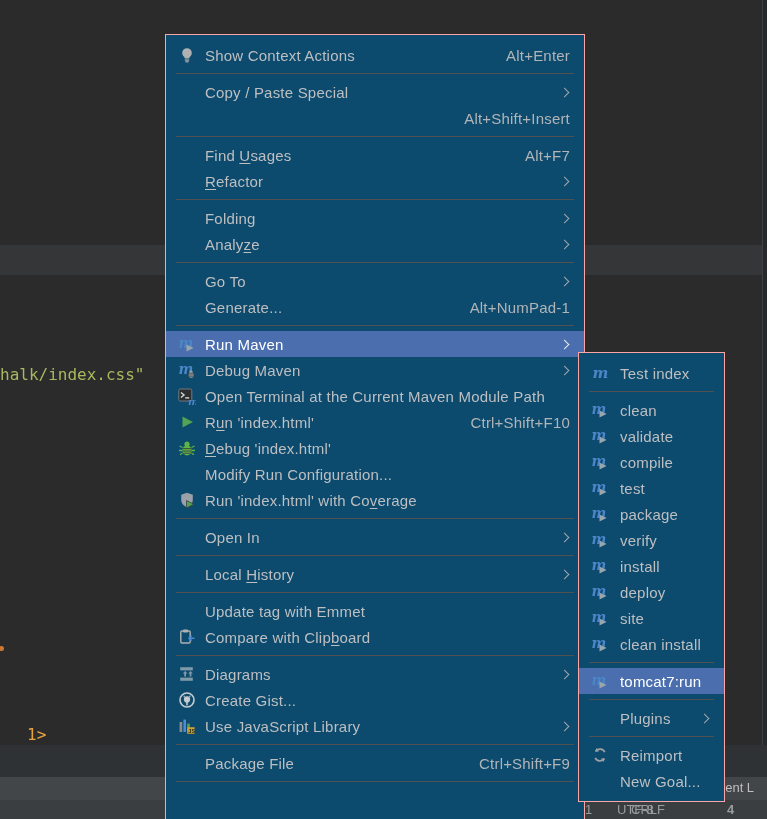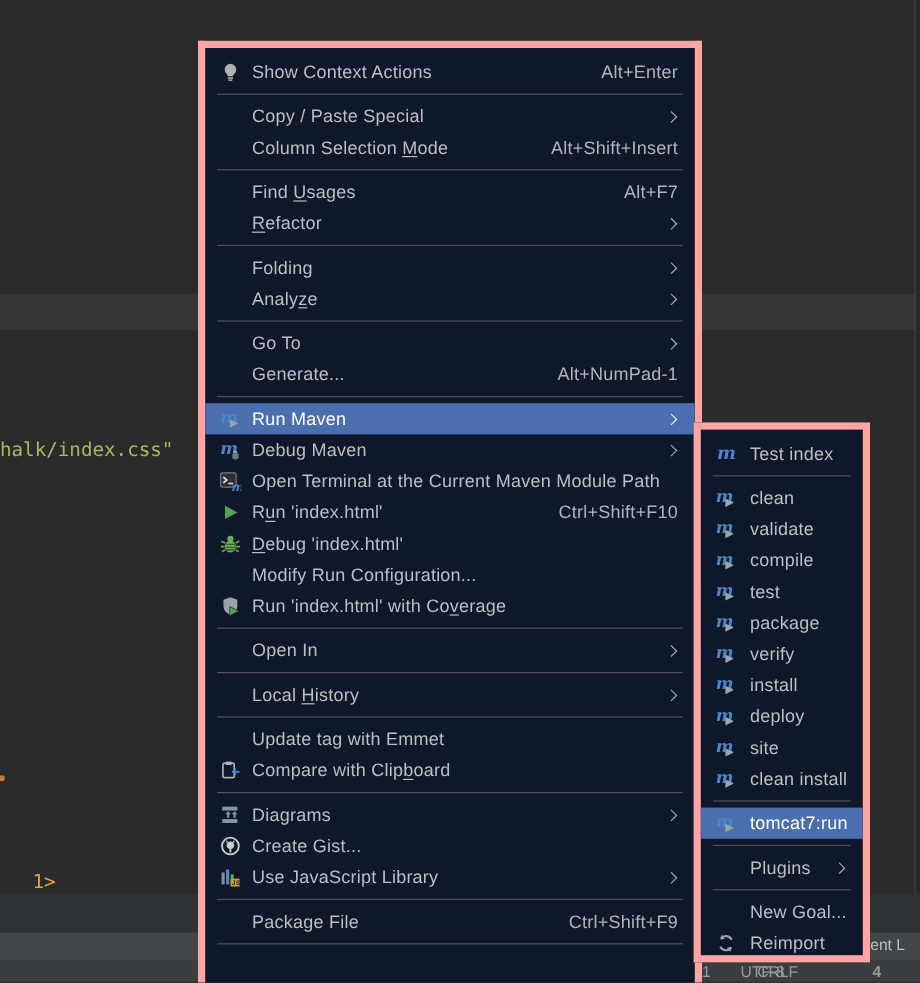--- a/index.html
+++ b/index.html
@@ -23,21 +23,21 @@
   .band-b .ellipsis{position:absolute;left:686px;top:4px;font-size:13px;color:#B4B7B9;}
   .band-b .vsep{position:absolute;left:703px;top:0;width:1px;height:23px;background:#2E3133;}
   .band-b .event-log{position:absolute;left:710px;top:3px;font-size:13px;color:#BDBFC1;}
   .band-c span{position:absolute;top:2px;}
   .sb-line{left:585px;}
   .sb-crlf{left:631px;}
   .sb-enc{left:617px;}
   .sb-indent{left:727px;font-weight:bold;}
 
   
-  .menu{position:absolute;background:#0f172a;border:6px solid #fca5a5;box-sizing:border-box;
+  .menu{position:absolute;background:#0c4a6e;border:1px solid #fca5a5;box-sizing:border-box;
         z-index:2;padding-top:7px;font-size:15px;color:#BDBFC1;letter-spacing:0.2px;}
   .menu-main{left:165px;top:34px;width:420px;height:785px;border-bottom:none;overflow:hidden;}
   .menu-sub{left:578px;top:352px;width:147px;height:450px;z-index:3;padding-bottom:7px;}
 
   .mi{height:26px;display:flex;align-items:center;padding:0 14px 0 12px;white-space:nowrap;}
   .mi.sel{background:#4B6EAF;color:#FFFFFF;}
   .ic{flex:none;width:18px;height:18px;margin-right:9px;display:inline-flex;
       align-items:center;justify-content:center;}
   .menu-sub .ic{margin-right:11px;}
   .lb{flex:none;}
@@ -87,21 +87,20 @@
         <span class="sc">Alt+Enter</span>
       </div>
       <div class="sep"></div>
       <div class="mi">
         <span class="ic"></span>
         <span class="lb">Copy / Paste Special</span>
         <span class="ar"></span>
       </div>
       <div class="mi">
         <span class="ic"></span>
-        <span class="lb">Column Selection <span class="mn">M</span>ode</span>
         <span class="sc">Alt+Shift+Insert</span>
       </div>
       <div class="sep"></div>
       <div class="mi">
         <span class="ic"></span>
         <span class="lb">Find <span class="mn">U</span>sages</span>
         <span class="sc">Alt+F7</span>
       </div>
       <div class="mi">
         <span class="ic"></span>
@@ -381,29 +380,29 @@
         <span class="lb">tomcat7:run</span>
       </div>
       <div class="sep"></div>
       <div class="mi">
         <span class="ic"></span>
         <span class="lb">Plugins</span>
         <span class="ar"></span>
       </div>
       <div class="sep"></div>
       <div class="mi">
-        <span class="ic"></span>
-        <span class="lb">New Goal...</span>
-      </div>
-      <div class="mi">
         <span class="ic">
           <svg width="18" height="18" viewBox="0 0 18 18" xmlns="http://www.w3.org/2000/svg">
             <path d="M13.8 6.2A5.4 5.4 0 0 0 4.6 5.2" fill="none" stroke="#9DA0A3" stroke-width="1.7"></path>
             <path d="M5.2 1.9 4.4 6 8.2 5.2Z" fill="#9DA0A3"></path>
             <path d="M4.2 11.8a5.4 5.4 0 0 0 9.2 1" fill="none" stroke="#9DA0A3" stroke-width="1.7"></path>
             <path d="M12.8 16.1 13.6 12 9.8 12.8Z" fill="#9DA0A3"></path>
           </svg>
         </span>
         <span class="lb">Reimport</span>
       </div>
+      <div class="mi">
+        <span class="ic"></span>
+        <span class="lb">New Goal...</span>
+      </div>
     </div>
 
 </div>
 
 </body></html>

